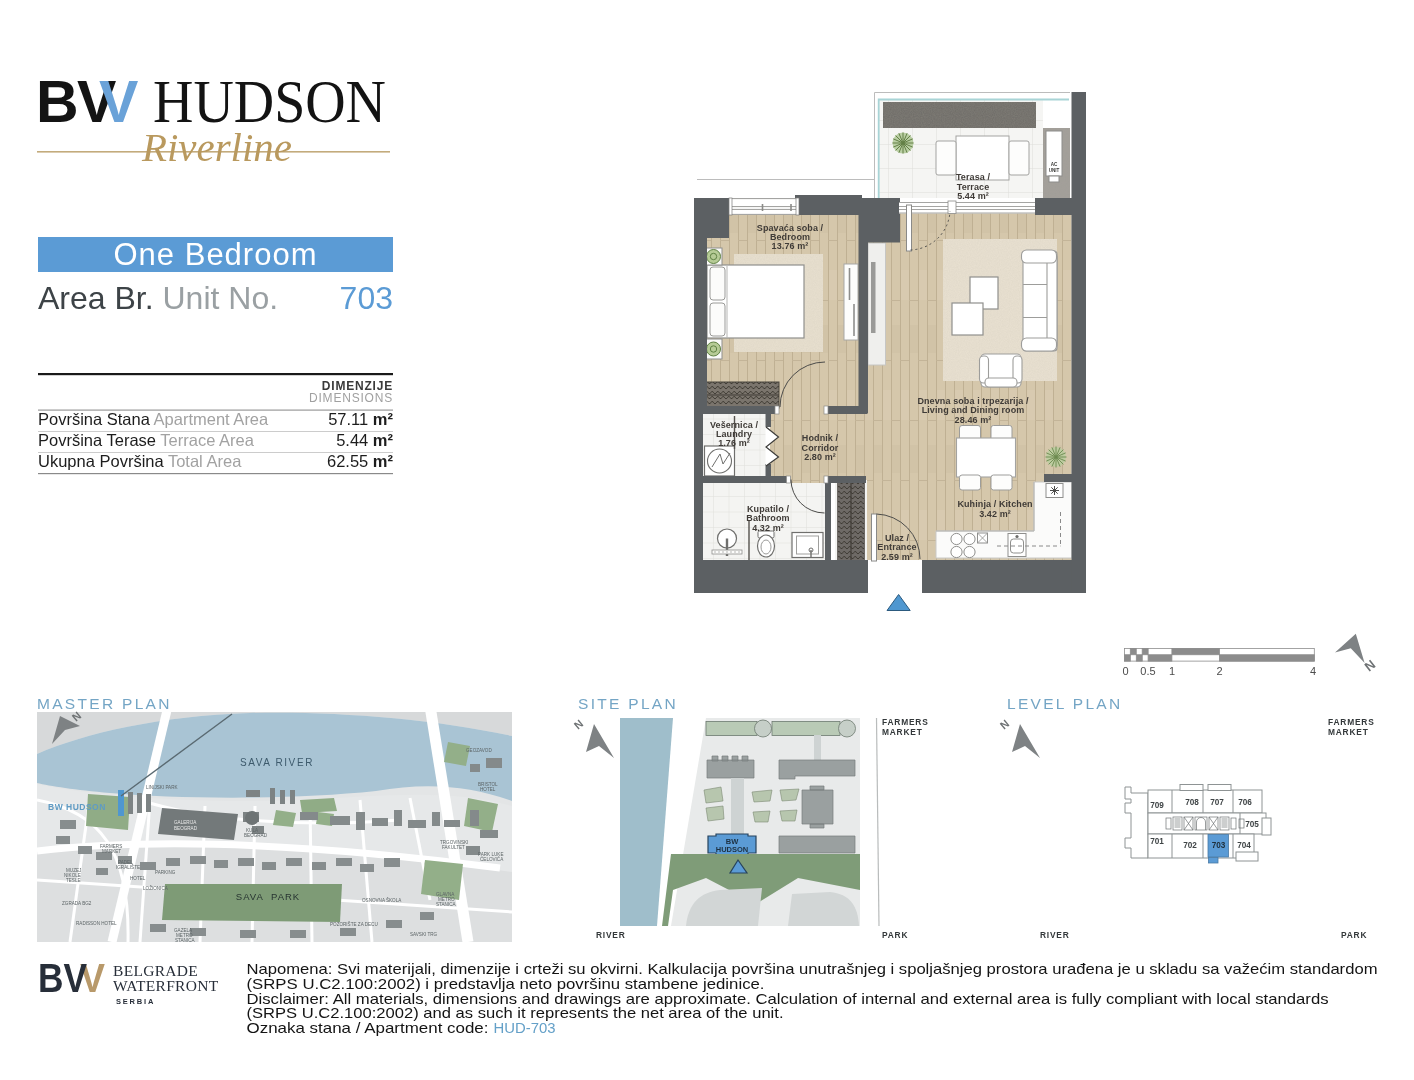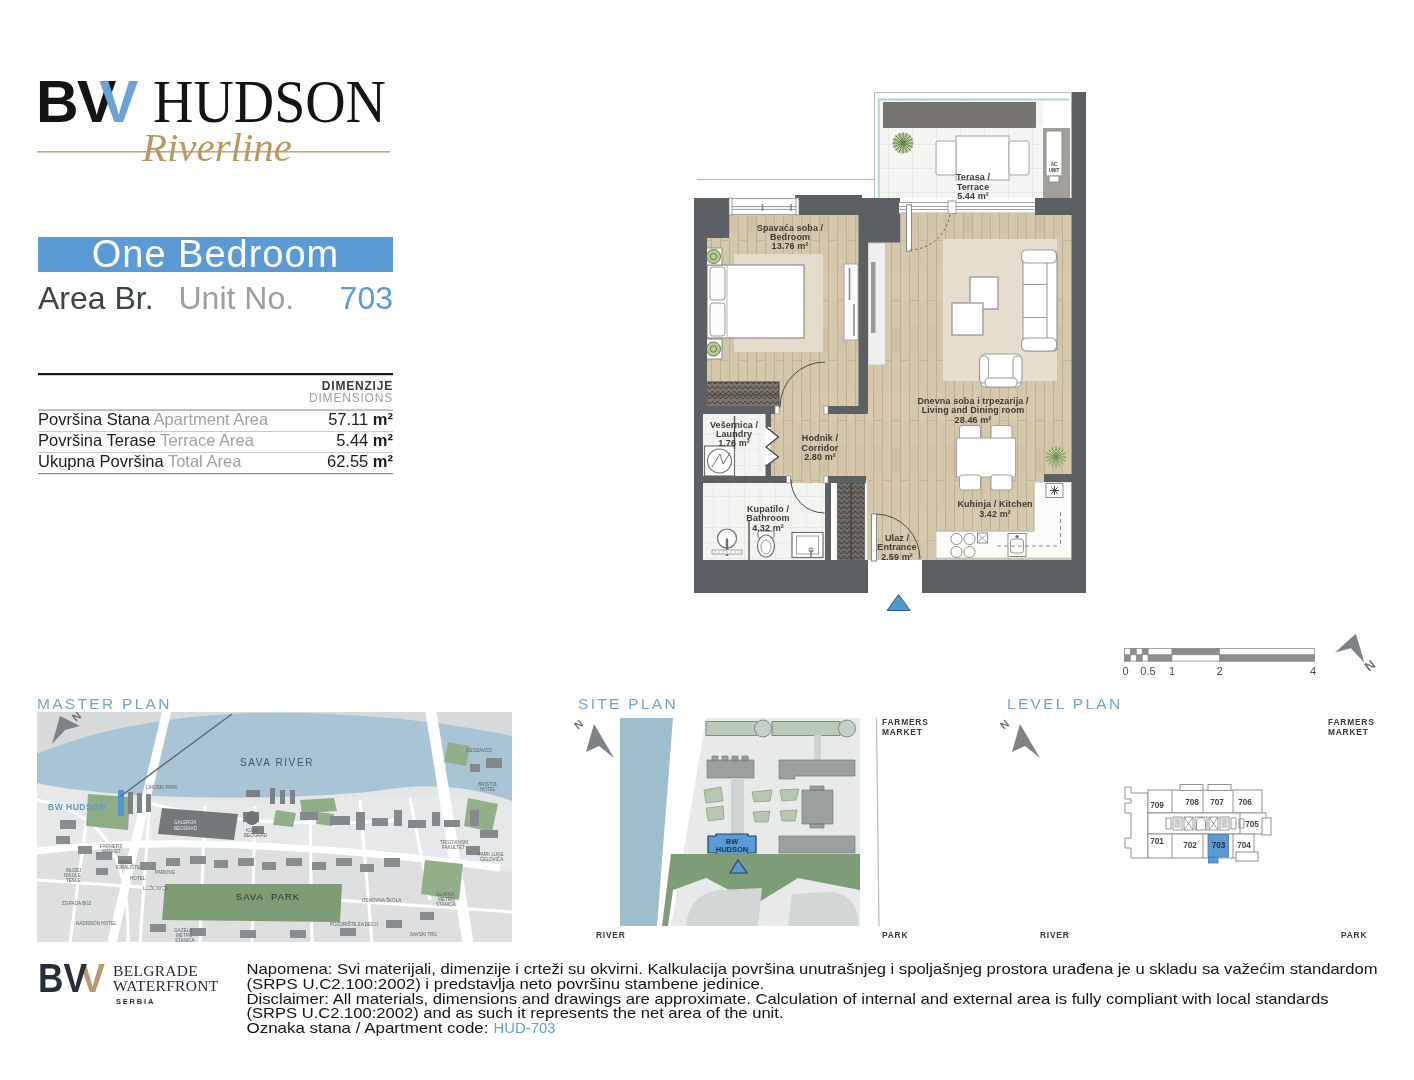--- a/index.html
+++ b/index.html
@@ -21,24 +21,24 @@
   <text x="77" y="121.5" font-family="Liberation Sans, sans-serif" font-weight="bold" font-size="59" fill="#141414">V</text>
 
   <text x="99" y="121.5" font-family="Liberation Sans, sans-serif" font-weight="bold" font-size="59" fill="#6aa2d8">V</text>
 
   <text x="153" y="121.5" font-family="Liberation Serif, serif" font-size="61" fill="#131313" textLength="233" lengthAdjust="spacingAndGlyphs">HUDSON</text>
 
   <text x="217" y="161" text-anchor="middle" font-family="Liberation Serif, serif" font-style="italic" font-size="40" fill="#b9995e" textLength="150" lengthAdjust="spacingAndGlyphs">Riverline</text>
 </svg>
 
 <div class="abs" style="left:38px;top:237px;width:355px;height:35px;background:#5b9bd5;color:#ffffff;
-     font-size:38px;text-align:center;line-height:35px;letter-spacing:1px;">One Bedroom</div>
+     font-size:31px;text-align:center;line-height:35px;letter-spacing:1px;">One Bedroom</div>
 
 <div class="abs" style="left:38px;top:280px;width:355px;height:36px;font-size:32px;color:#3d4347;">
-  <span>Area Br.</span> <span style="color:#9aa0a3;margin-left:16px;">Unit No.</span>
+  <span>Area Br.</span> <span style="color:#9aa0a3;">Unit No.</span>
   <span style="position:absolute;right:0;color:#5b9bd5;">703</span>
 </div>
 
 <svg class="abs" style="left:0;top:360px;" width="420" height="125" viewBox="0 0 420 125">
 
   <rect x="38" y="13" width="355" height="2.2" fill="#1a1a1a"></rect>
 
   <text x="393" y="30" text-anchor="end" font-size="12" font-weight="bold" fill="#3a3a3a" letter-spacing="0.8">DIMENZIJE</text>
   <text x="393" y="42" text-anchor="end" font-size="12" fill="#a0a0a0" letter-spacing="0.8">DIMENSIONS</text>
   <rect x="38" y="49.5" width="355" height="1.2" fill="#9a9a9a"></rect>

